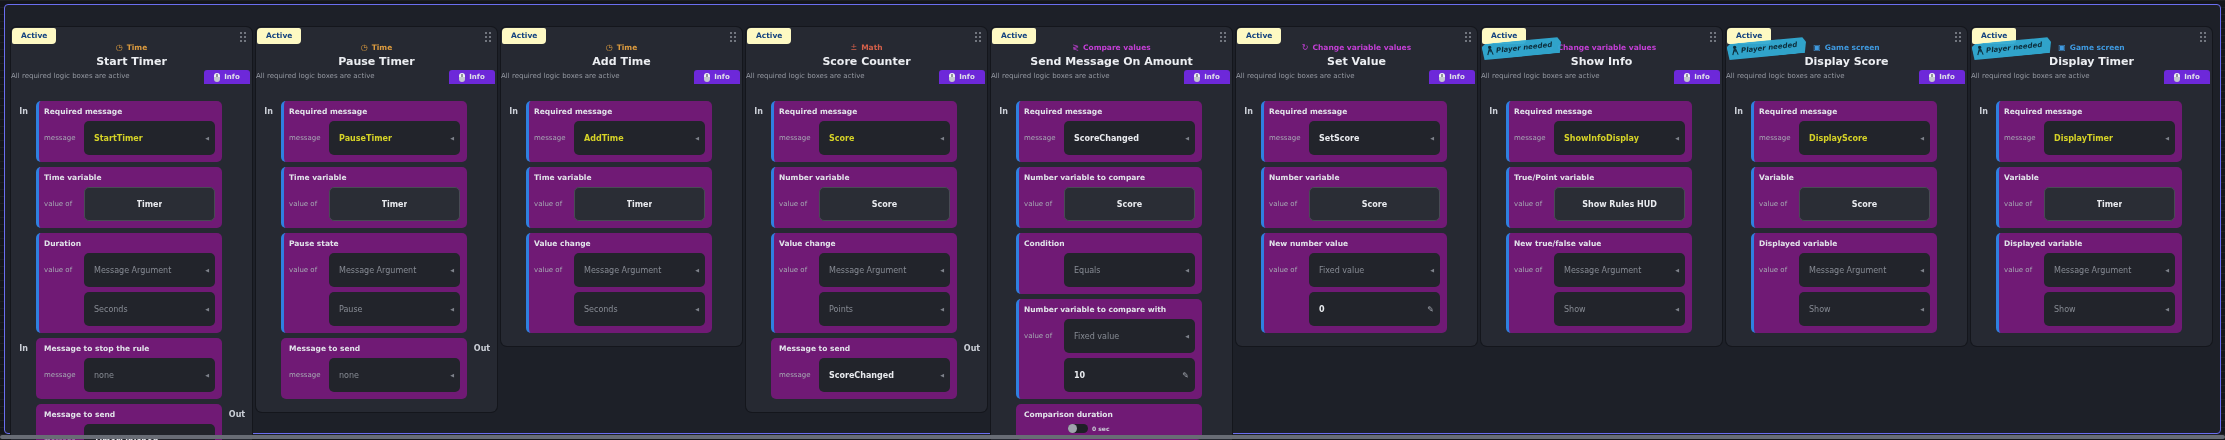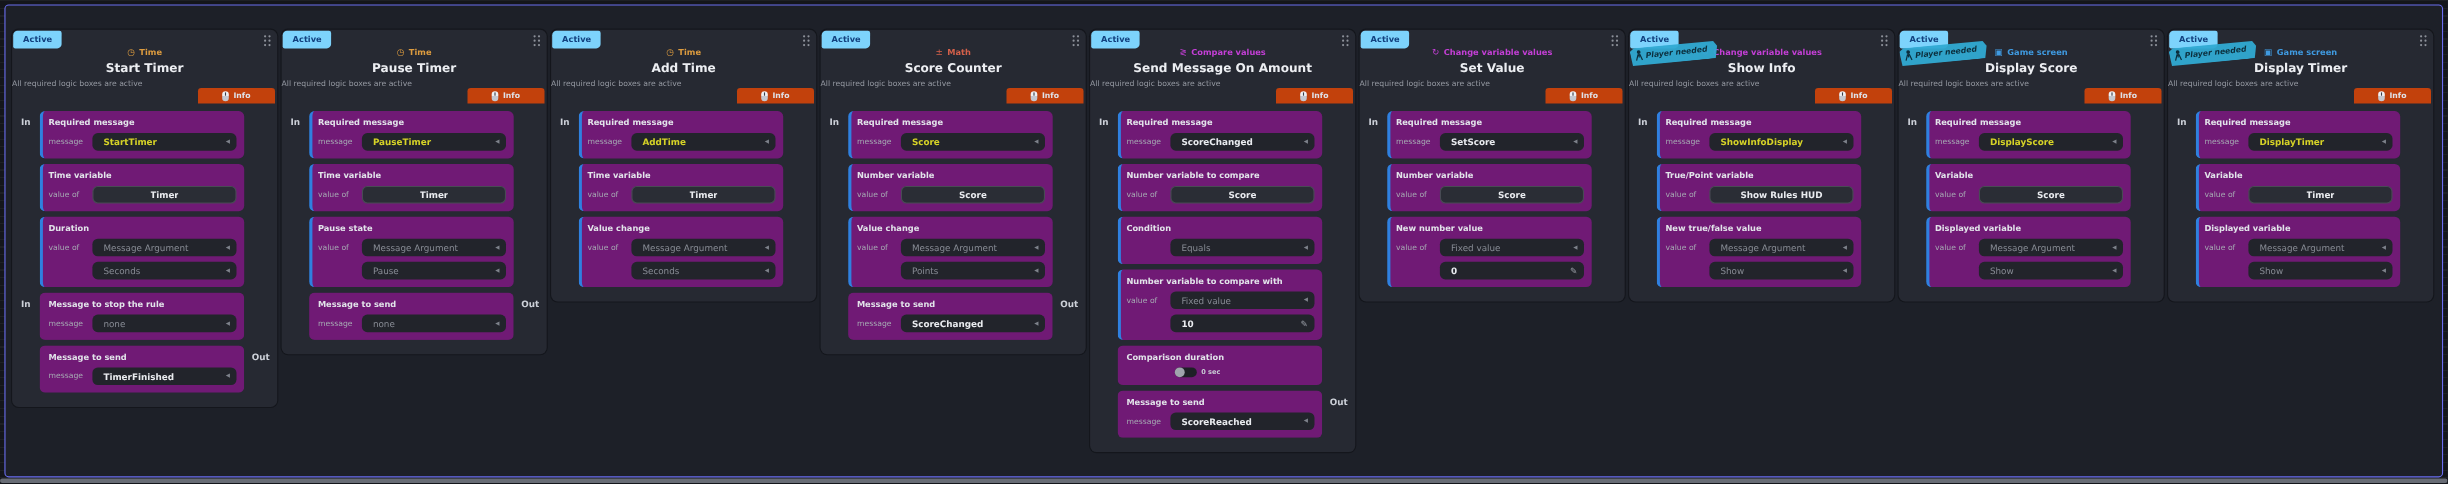--- a/index.html
+++ b/index.html
@@ -30,52 +30,52 @@
     box-shadow:4px 0 0 #8d919a, 0 4px 0 #8d919a, 4px 4px 0 #8d919a, 0 8px 0 #8d919a, 4px 8px 0 #8d919a;
   }
   .group-handle { position:absolute; left:5px; top:2px; }
   .cards { position:absolute; left:6px; top:22px; display:flex; gap:4px; align-items:flex-start; }
   .card {
     width:241px; background:#262932; border-radius:6px; position:relative;
     box-shadow:0 0 0 1px #14161c; padding-bottom:8px; flex:none;
   }
   .card-header { height:73px; position:relative; }
   .active-badge {
-    position:absolute; left:1px; top:1px; background:#7dd3fc; color:#12417f;
+    position:absolute; left:1px; top:1px; background:#fef9c3; color:#12417f;
     font-size:7.5px; font-weight:bold; padding:3px 9px 4px; border-radius:4px 2px 4px 2px;
   }
   .card-handle { position:absolute; right:6px; top:4px; }
   .category { position:absolute; left:0; right:0; top:16px; display:flex; justify-content:center; align-items:center; gap:4px; }
   .category .cat-icon { font-size:8px; line-height:8px; }
   .category .cat-label { font-size:7.5px; font-weight:bold; }
   .card-title { position:absolute; left:0; right:0; top:28px; text-align:center; font-size:11px; font-weight:bold; color:#eceef2; }
   .card-subtitle { position:absolute; left:0; right:0; top:45px; text-align:left; font-size:7px; color:#9599a2; }
   .info-tab {
-    position:absolute; right:2px; bottom:6px; width:70px; height:14px; background:#c2410c;
+    position:absolute; right:2px; bottom:16px; width:46px; height:14px; background:#6d28d9;
     border-radius:3px 3px 0 0; display:flex; align-items:center; justify-content:center; gap:4px;
   }
   .info-label { font-size:7px; font-weight:bold; color:#dfe2e8; }
   .mouse-icon { width:6px; height:9px; background:linear-gradient(180deg,#eef0f4 0 45%, #c3c7d0 45%); border-radius:3px; position:relative; }
   .mouse-icon::before { content:""; position:absolute; left:50%; top:1px; width:1px; height:3px; background:#3a3d46; transform:translateX(-50%); }
   .tape {
     position:absolute; left:1px; top:13px; z-index:3; transform:rotate(-6deg);
     background:rgba(48,170,211,0.95); color:#0c2e3c; font-size:7px; font-weight:bold; font-style:italic;
     padding:2px 9px 3px 4px; display:flex; align-items:center; gap:2px;
     clip-path:polygon(0 18%, 5% 0, 96% 6%, 100% 34%, 97% 100%, 2% 94%);
   }
   .body-rows { margin-top:1px; }
   .grow { display:grid; grid-template-columns:25px 1fr 30px; margin-bottom:5px; }
   .gutter { font-size:8px; font-weight:bold; color:#ccd0d8; text-align:center; padding-top:6px; }
   .section { background:#701a75; border-radius:5px; border-left:3px solid transparent; padding:6px 7px 7px 5px; }
   .section.required { border-left-color:#2f80e0; }
   .section-title { font-size:7.5px; font-weight:bold; color:#e2e4ea; margin-bottom:3px; }
   .frow { display:flex; align-items:center; margin-top:5px; }
   .frow-label { width:40px; flex:none; font-size:7px; color:#a6aab3; }
   .pill {
-    flex:1; height:16px; background:#22242b; border-radius:5px;
+    flex:1; height:34px; background:#22242b; border-radius:5px;
     display:flex; align-items:center; padding:0 6px; font-size:8px; min-width:0;
   }
   .pill .value { flex:1; padding-left:4px; white-space:nowrap; overflow:hidden; }
   .pill .arrow { color:#7e828b; font-size:5px; flex:none; }
   .pill.variable { justify-content:center; background:#2a2d35; border:1px solid #484b54; }
   .pill.variable .value { flex:none; padding:0; }
   .pill .pencil { color:#9da1aa; font-size:8px; flex:none; }
   .tone-yellow { color:#d6d327; font-weight:bold; }
   .tone-white { color:#e9ebef; font-weight:bold; }
   .tone-muted { color:#878b94; }

